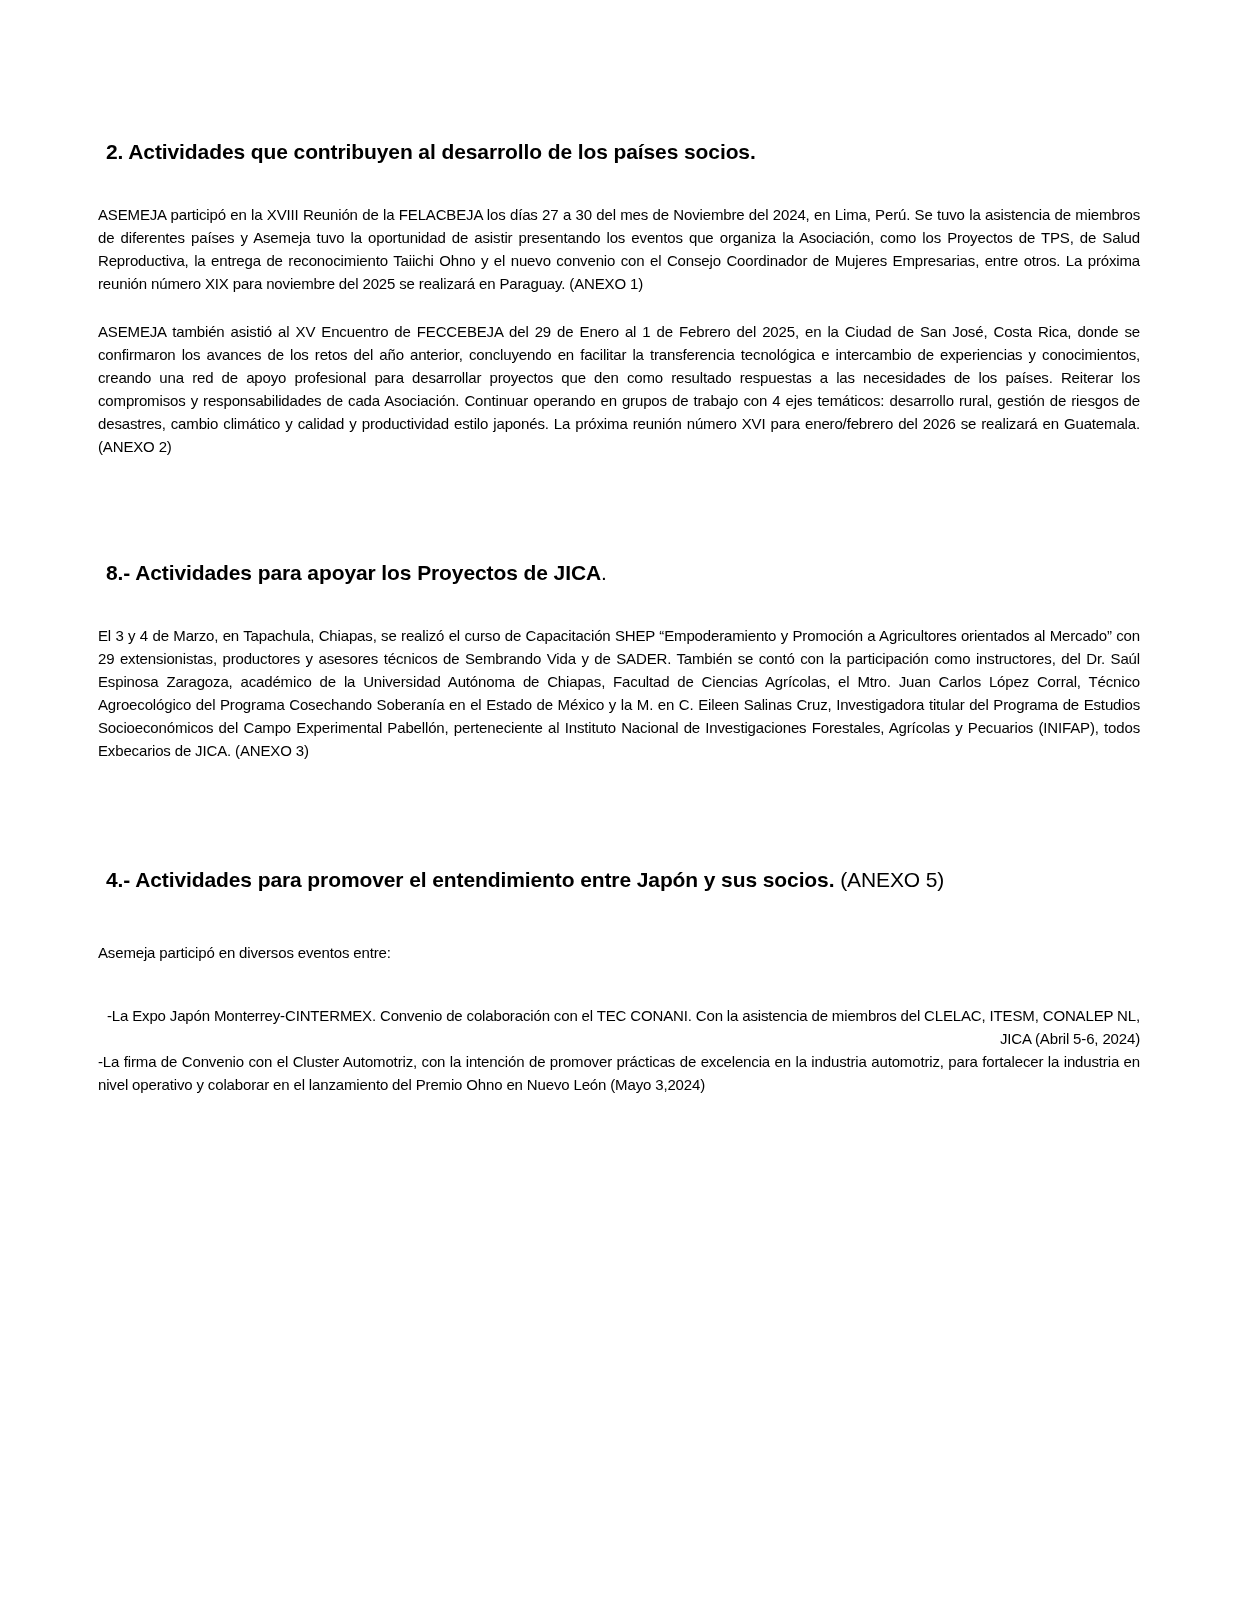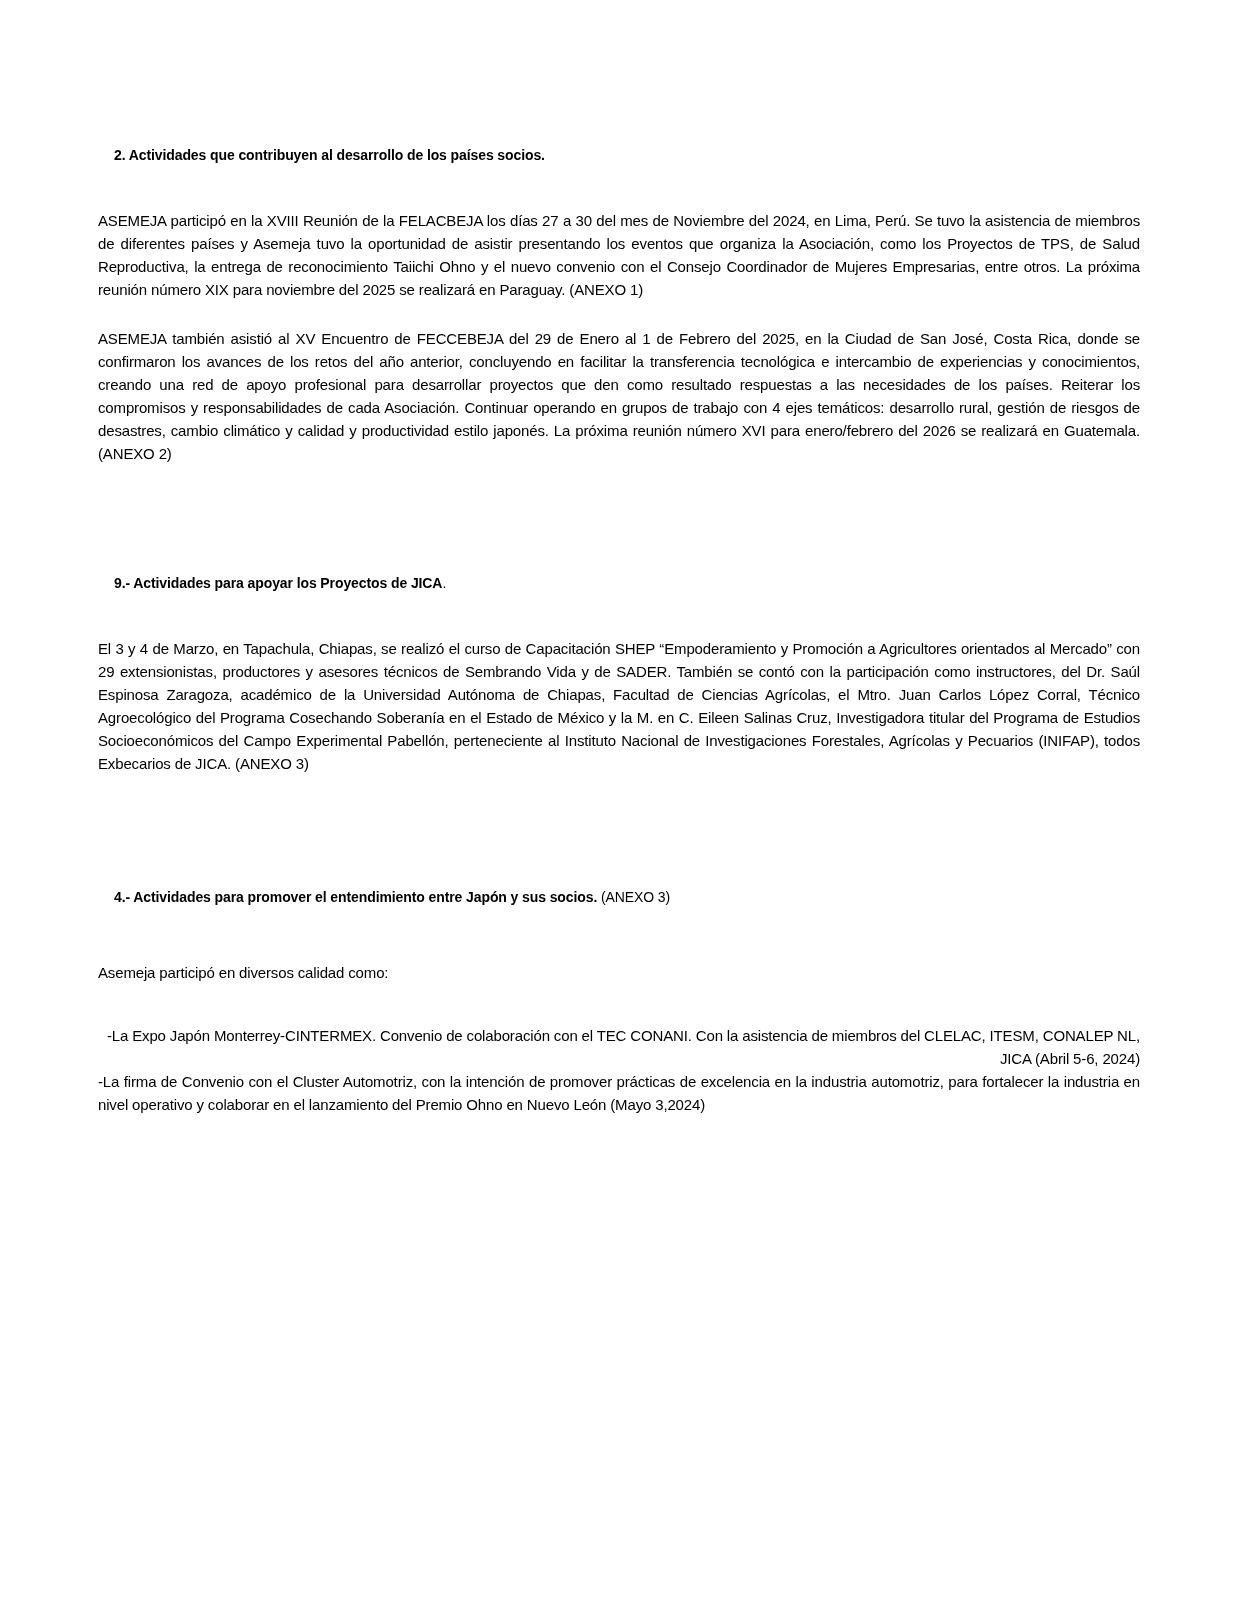--- a/index.html
+++ b/index.html
@@ -21,24 +21,24 @@
     height: 1600px;
     background: #ffffff;
     box-sizing: border-box;
     padding: 130px 96px 0 98px;
   }
   .doc-body {
     width: 1042px;
   }
 
   h2.section-heading {
-    font-size: 14px;
+    font-size: 21px;
     font-weight: bold;
     line-height: 1.32;
-    margin: 16px;
+    margin: 8px;
     letter-spacing: -0.1px;
   }
   h2.section-heading .light {
     font-weight: normal;
   }
 
   p.para {
     font-size: 15px;
     line-height: 1.53;
     margin: 0;
@@ -78,36 +78,36 @@
 
     <p class="para">ASEMEJA participó en la XVIII Reunión de la FELACBEJA los días 27 a 30 del mes de Noviembre del 2024, en Lima, Perú. Se tuvo la asistencia de miembros de diferentes países y Asemeja tuvo la oportunidad de asistir presentando los eventos que organiza la Asociación, como los Proyectos de TPS, de Salud Reproductiva, la entrega de reconocimiento Taiichi Ohno y el nuevo convenio con el Consejo Coordinador de Mujeres Empresarias, entre otros. La próxima reunión número XIX para noviembre del 2025 se realizará en Paraguay.  (ANEXO 1)</p>
 
     <div class="gap-sm"></div>
 
     <p class="para">ASEMEJA también asistió al XV Encuentro de FECCEBEJA del 29 de Enero al 1 de Febrero del 2025, en la Ciudad de San José, Costa Rica, donde se confirmaron los avances de los retos del año anterior, concluyendo en facilitar la transferencia tecnológica e intercambio de experiencias y conocimientos, creando una red de apoyo profesional para desarrollar proyectos que den como resultado respuestas a las necesidades de los países. Reiterar los compromisos y responsabilidades de cada Asociación. Continuar operando en grupos de trabajo con 4 ejes temáticos: desarrollo rural, gestión de riesgos de desastres, cambio climático y calidad y productividad estilo japonés. La próxima reunión número XVI para enero/febrero del 2026 se realizará en Guatemala. (ANEXO 2)</p>
 
     <div class="gap-lg"></div>
 
     <h2 class="section-heading">
-      <span>9.- Actividades para apoyar los Proyectos de JICA</span><span class="light">.</span>
+      <span>8.- Actividades para apoyar los Proyectos de JICA</span><span class="light">.</span>
     </h2>
 
     <div class="gap-md"></div>
 
     <p class="para">El 3 y 4 de Marzo, en Tapachula, Chiapas, se realizó el curso de Capacitación SHEP “Empoderamiento y Promoción a Agricultores orientados al Mercado” con 29 extensionistas, productores y asesores técnicos de Sembrando Vida y de SADER. También se contó con la participación como instructores, del Dr. Saúl Espinosa Zaragoza, académico de la Universidad Autónoma de Chiapas, Facultad de Ciencias Agrícolas, el Mtro. Juan Carlos López Corral, Técnico Agroecológico del Programa Cosechando Soberanía en el Estado de México y la M. en C. Eileen Salinas Cruz, Investigadora titular del Programa de Estudios Socioeconómicos del Campo Experimental Pabellón, perteneciente al Instituto Nacional de Investigaciones Forestales, Agrícolas y Pecuarios (INIFAP), todos Exbecarios de JICA. (ANEXO 3)</p>
 
     <div class="gap-xl"></div>
 
     <h2 class="section-heading">
-      <span>4.- Actividades para promover el entendimiento entre Japón y sus socios.</span><span class="light"> (ANEXO 3)</span>
+      <span>4.- Actividades para promover el entendimiento entre Japón y sus socios.</span><span class="light"> (ANEXO 5)</span>
     </h2>
 
     <div class="gap-xxl"></div>
 
-    <p class="para last-left"> Asemeja participó en diversos calidad como:</p>
+    <p class="para last-left"> Asemeja participó en diversos eventos entre:</p>
 
     <div class="gap-xxl"></div>
 
     <div class="list-block">
       <p class="para ragged">-La Expo Japón Monterrey-CINTERMEX. Convenio de colaboración con el TEC CONANI. Con la asistencia de miembros del CLELAC, ITESM, CONALEP NL, JICA (Abril 5-6, 2024)</p>
       <p class="para">-La firma de Convenio con el Cluster Automotriz, con la intención de promover prácticas de excelencia en la industria automotriz, para fortalecer la industria en nivel operativo y colaborar en el lanzamiento del Premio Ohno en Nuevo León (Mayo 3,2024)</p>
     </div>
 
   </div>
 </div>

